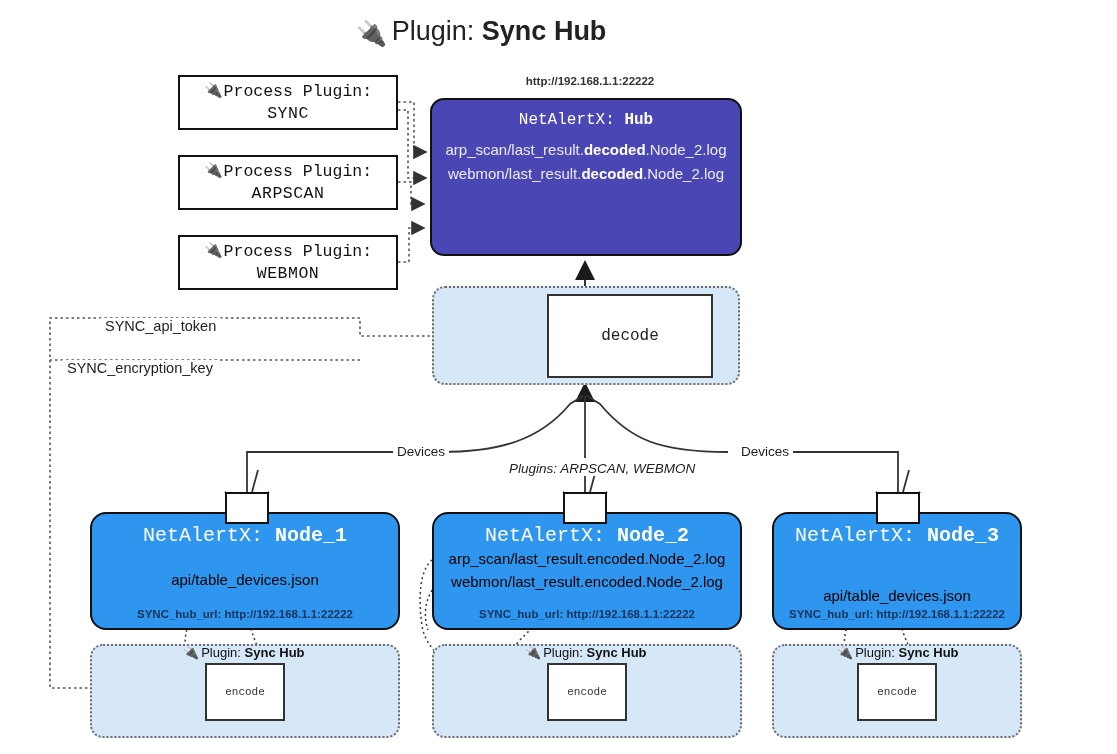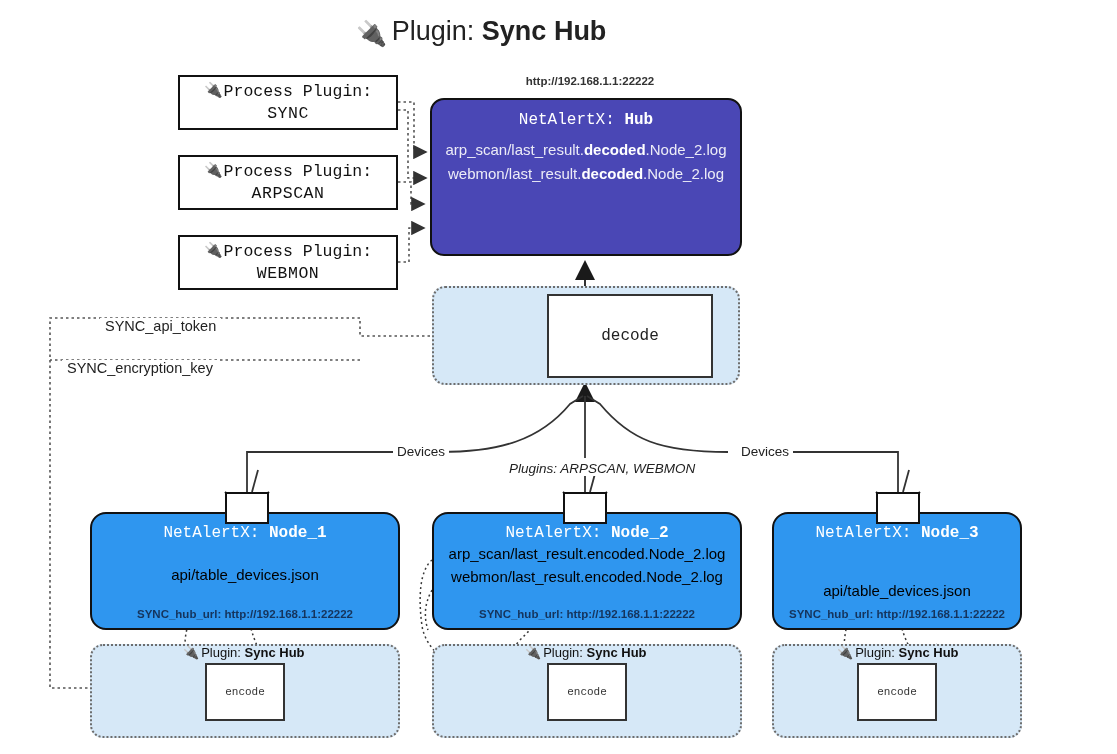--- a/index.html
+++ b/index.html
@@ -48,21 +48,21 @@
 
   
   .edgelabel{font-size:13.5px;color:#222;background:#fff;padding:0 4px;white-space:nowrap;}
   #lbl-dev-l{left:393px;top:444px;}
   #lbl-dev-r{left:737px;top:444px;}
   #lbl-plugins{left:505px;top:461px;font-style:italic;}
 
   
   .node{height:118px;background:#2f96ef;border:2.5px solid #111;border-radius:16px;
         display:flex;flex-direction:column;align-items:center;padding-top:10px;}
-  .node .ntitle{font-family:"Liberation Mono","DejaVu Sans Mono",monospace;font-size:16px;color:#fff;}
+  .node .ntitle{font-family:"Liberation Mono","DejaVu Sans Mono",monospace;font-size:20px;color:#fff;}
   .node .ntitle b{font-weight:bold;}
   .node .nline{font-size:15px;color:#000000;line-height:1.55;white-space:nowrap;}
   .node .nfoot{position:absolute;bottom:8px;left:0;width:100%;text-align:center;
         font-size:11.5px;color:#15345c;font-weight:bold;white-space:nowrap;}
   #node1{left:90px;top:512px;width:310px;}
   #node2{left:432px;top:512px;width:310px;}
   #node3{left:772px;top:512px;width:250px;gap:16px;}
   #node1 .nline{margin-top:21px;}
   #node2 .nline:first-of-type{margin-top:14px;}
   #node3 .nline{margin-top:21px;}

